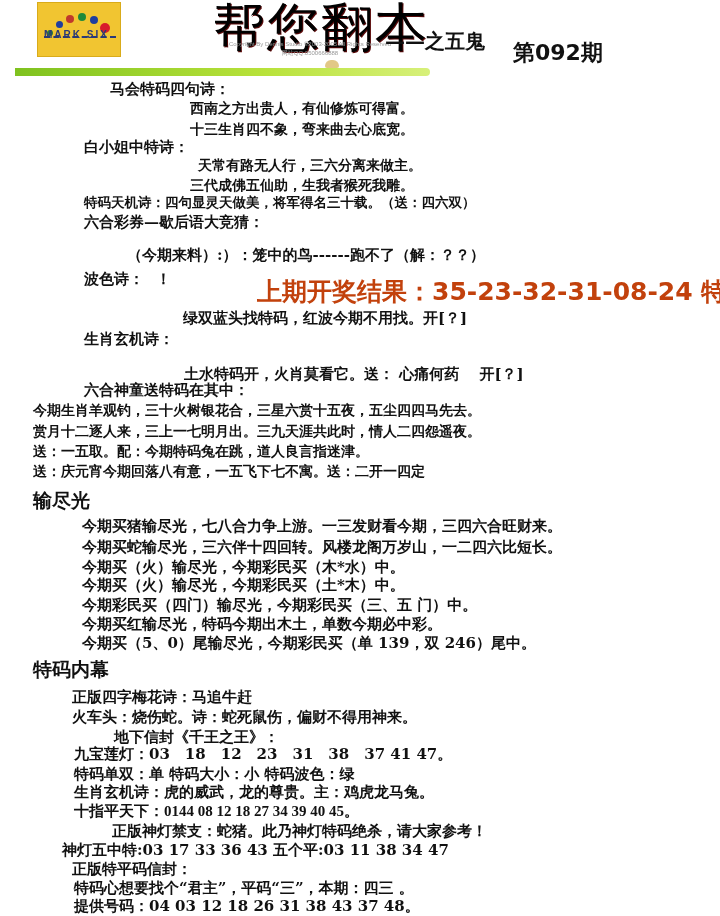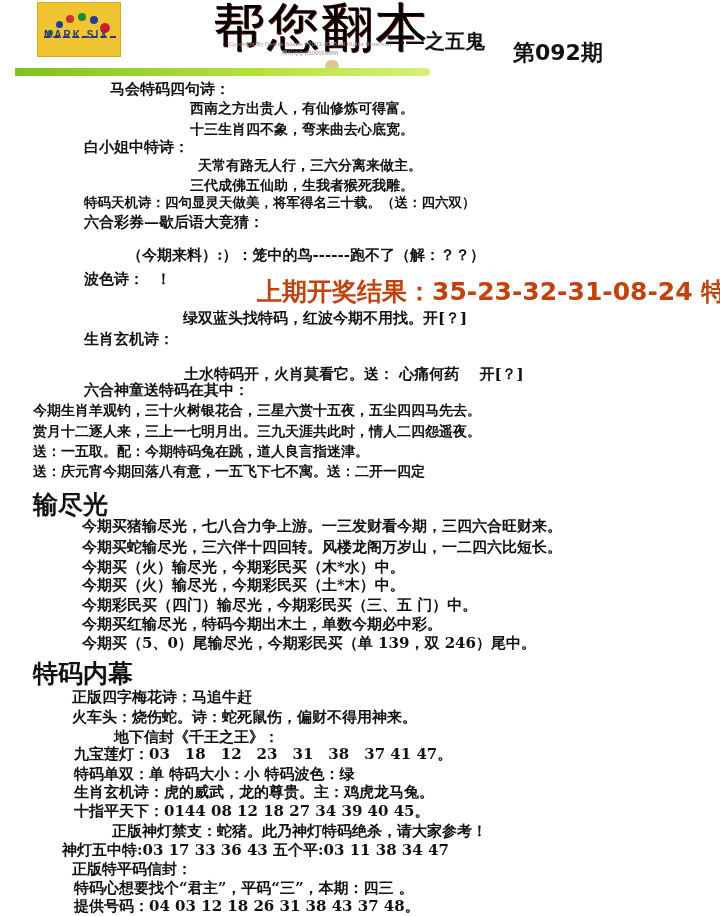--- a/index.html
+++ b/index.html
@@ -48,21 +48,21 @@
     background:linear-gradient(90deg,#7fc21f,#b8e23a 60%,#d7f07a);
     border-radius:0 6px 6px 0;
   }
   .bar-blob {
     position:absolute; left:325px; top:60px; width:14px; height:8px;
     background:#e2c886; border-radius:6px 6px 2px 2px;
   }
   
   .t { font-size:15px; font-weight:bold; line-height:18px; }
   .tl { font-size:14px; font-weight:bold; line-height:20px; }
-  .h2 { font-family:"DejaVu Sans",sans-serif; font-size:25px; font-weight:bold; }
+  .h2 { font-family:"DejaVu Sans",sans-serif; font-size:19px; font-weight:bold; }
   .red-result {
     font-family:"DejaVu Sans",sans-serif; font-size:25px; font-weight:bold; color:#c2410c;
   }
 </style>
 </head>
 <body>
 
 <div class="logo">
   <span class="dot" style="left:9px;top:27px;width:6px;height:6px;background:#2a7a3a"></span>
   <span class="dot" style="left:18px;top:18px;width:7px;height:7px;background:#1f3e9e"></span>
@@ -119,18 +119,18 @@
 <div class="abs t" style="left:82px;top:615px;">今期买红输尽光，特码今期出木土，单数今期必中彩。</div>
 <div class="abs t" style="left:82px;top:634px;">今期买（5、0）尾输尽光，今期彩民买（单 139，双 246）尾中。</div>
 
 <div class="abs h2" style="left:33px;top:657px;">特码内幕</div>
 <div class="abs t" style="left:72px;top:688px;">正版四字梅花诗：马追牛赶</div>
 <div class="abs t" style="left:72px;top:708px;">火车头：烧伤蛇。诗：蛇死鼠伤，偏财不得用神来。</div>
 <div class="abs t" style="left:93px;top:728px;margin-left:21px;">地下信封《千王之王》：</div>
 <div class="abs t" style="left:74px;top:745px;">九宝莲灯：03　18　12　23　31　38　37 41 47。</div>
 <div class="abs t" style="left:74px;top:765px;">特码单双：单 特码大小：小 特码波色：绿</div>
 <div class="abs t" style="left:74px;top:783px;">生肖玄机诗：虎的威武，龙的尊贵。主：鸡虎龙马兔。</div>
-<div class="abs t" style="left:74px;top:802px;">十指平天下：0144 08 12 18 27 34 39 40 45。</div>
+<div class="abs t" style="left:74px;top:802px;font-family:Liberation Serif, serif;">十指平天下：0144 08 12 18 27 34 39 40 45。</div>
 <div class="abs t" style="left:72px;top:822px;margin-left:40px;">正版神灯禁支：蛇猪。此乃神灯特码绝杀，请大家参考！</div>
 <div class="abs t" style="left:62px;top:841px;">神灯五中特:03 17 33 36 43 五个平:03 11 38 34 47</div>
 <div class="abs t" style="left:72px;top:860px;">正版特平码信封：</div>
 <div class="abs t" style="left:74px;top:879px;">特码心想要找个“君主”，平码“三”，本期：四三 。</div>
 <div class="abs t" style="left:74px;top:897px;">提供号码：04 03 12 18 26 31 38 43 37 48。</div>
 
 </body></html>

